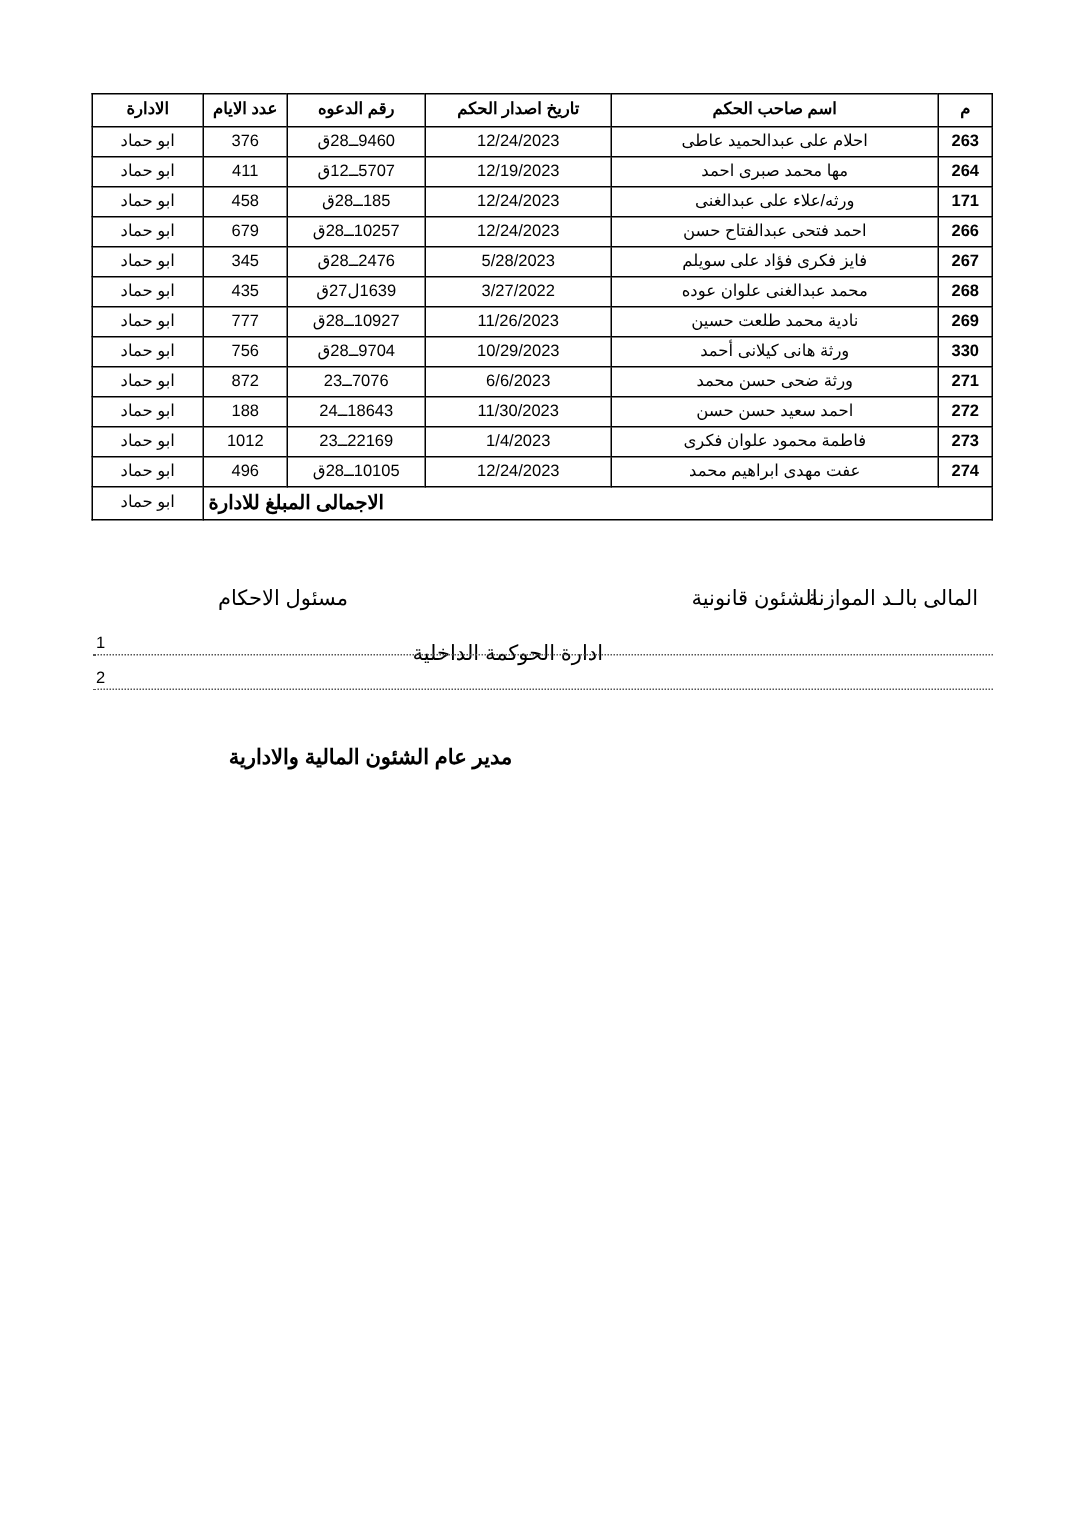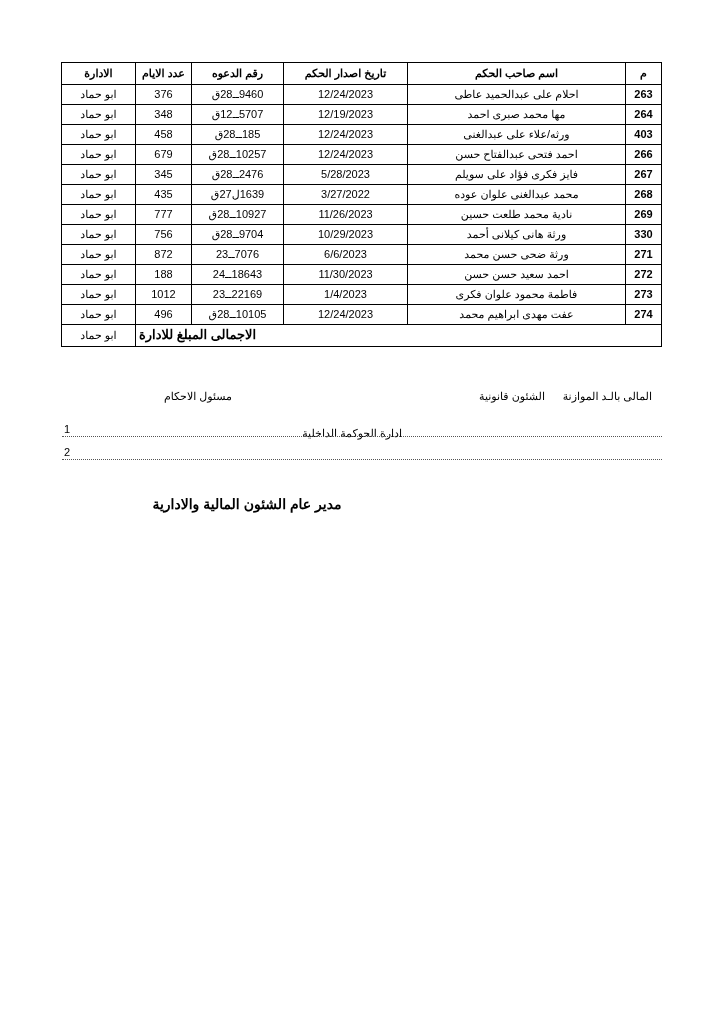--- a/index.html
+++ b/index.html
@@ -94,21 +94,21 @@
   .signature-row {
     position: absolute;
     top: 390px;
     left: 62px;
     width: 600px;
     height: 18px;
     direction: rtl;
   }
   .signature-row .sig {
     position: absolute;
-    font-size: 11px;
+    font-size: 14px;
     white-space: nowrap;
     top: 0;
   }
   .sig-1 { right: 430px; }
   .sig-2 { right: 260px; margin-top: 37px; }
   .sig-3 { right: 117px; }
   .sig-4 { right: 10px; }
 
   .dotted-lines {
     position: absolute;
@@ -175,25 +175,25 @@
           <td class="cell-date">12/24/2023</td>
           <td class="cell-case">9460ــ28ق</td>
           <td class="cell-days">376</td>
           <td class="cell-dept">ابو حماد</td>
         </tr>
         <tr>
           <td class="cell-m">264</td>
           <td class="cell-name">مها محمد صبرى احمد</td>
           <td class="cell-date">12/19/2023</td>
           <td class="cell-case">5707ــ12ق</td>
-          <td class="cell-days">348</td>
-          <td class="cell-dept">ابو حماد</td>
-        </tr>
-        <tr>
-          <td class="cell-m">403</td>
+          <td class="cell-days">411</td>
+          <td class="cell-dept">ابو حماد</td>
+        </tr>
+        <tr>
+          <td class="cell-m">171</td>
           <td class="cell-name">ورثه/علاء على عبدالغنى</td>
           <td class="cell-date">12/24/2023</td>
           <td class="cell-case">185ــ28ق</td>
           <td class="cell-days">458</td>
           <td class="cell-dept">ابو حماد</td>
         </tr>
         <tr>
           <td class="cell-m">266</td>
           <td class="cell-name">احمد فتحى عبدالفتاح حسن</td>
           <td class="cell-date">12/24/2023</td>

